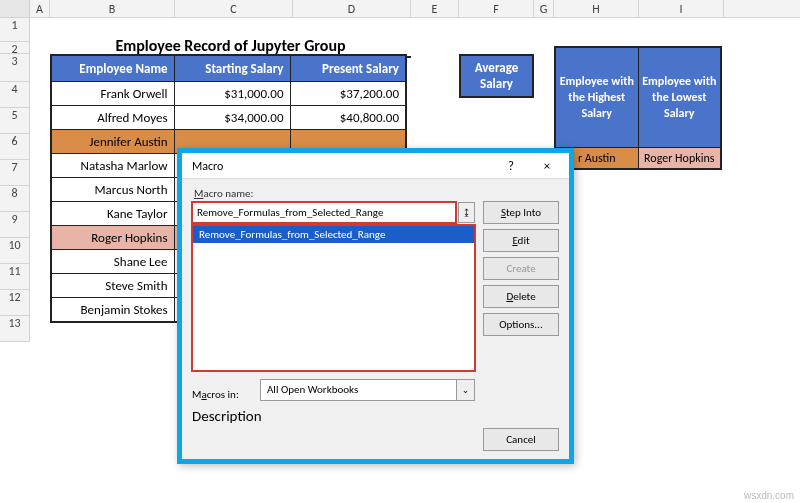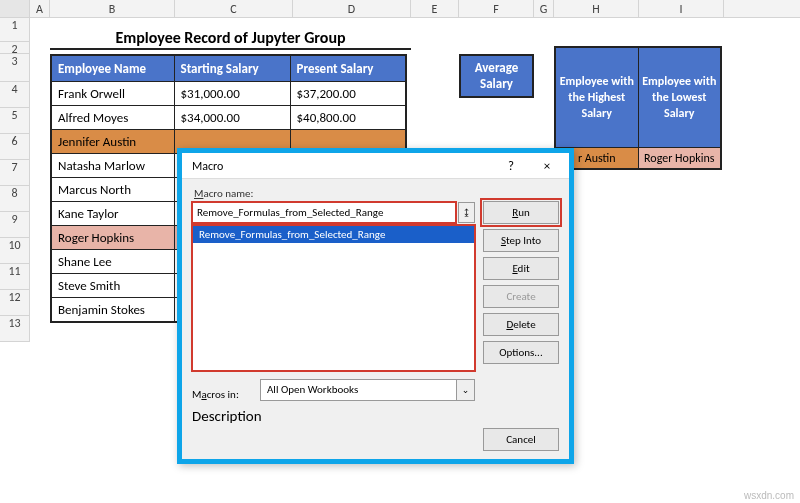--- a/index.html
+++ b/index.html
@@ -12,24 +12,24 @@
 .cA{width:20px}.cB{width:125px}.cC{width:118px}.cD{width:118px}.cE{width:48px}.cF{width:75px}.cG{width:20px}.cH{width:85px}.cI{width:85px}
 
 .grid-area { display:flex; }
 .rowhdrs { width:30px; background:#f3f3f3; }
 .rowhdrs .r { border-bottom:1px solid #d4d4d4; border-right:1px solid #d4d4d4; text-align:center; font-size:12px; color:#444; }
 .r1{height:24px}.r2{height:12px}.r3{height:28px}.r4{height:26px}.r5{height:26px}.r6{height:26px}.r7{height:26px}.r8{height:26px}.r9{height:26px}.r10{height:26px}.r11{height:26px}.r12{height:26px}.r13{height:26px}
 
 .sheet { position:relative; flex:1; }
 
 
-.title { position:absolute; left:20px; top:8px; width:361px; height:24px; font-weight:bold; font-size:16px; text-align:center; line-height:24px; border-bottom:2px solid #222; }
+.title { position:absolute; left:20px; top:16px; width:361px; height:24px; font-weight:bold; font-size:16px; text-align:center; line-height:24px; border-bottom:2px solid #222; }
 
 .mtbl { position:absolute; left:20px; top:36px; border:2px solid #222; border-collapse:collapse; }
-.mtbl td, .mtbl th { border:1px solid #222; font-size:13px; text-align:left;margin-top:21px; }
+.mtbl td, .mtbl th { border:1px solid #222; font-size:13px; text-align:right;margin-top:21px; }
 .mtbl th { background:#4a74c9; color:#fff; font-weight:bold; padding:5px 6px; }
 .mtbl td { padding:4px 6px; }
 .mtbl .cName{width:123px}.mtbl .cStart{width:116px}.mtbl .cPres{width:116px}
 .row-orange { background:#d98c47; }
 .row-pink { background:#e8b4a8; }
 
 
 .rt1 { position:absolute; left:429px; top:36px; border:2px solid #222; border-collapse:collapse; }
 .rt1 th { background:#4a74c9; color:#fff; font-size:13px; font-weight:bold; width:73px; line-height:16px; padding:4px 12px; }
 
@@ -210,21 +210,20 @@
       <div class="controls-row">
         <div class="lbl">M<span class="u">a</span>cros in:</div>
         <div class="combo">
           <div class="cv">All Open Workbooks</div>
           <div class="cbtn">⌄</div>
         </div>
       </div>
       <div class="desc">Description</div>
     </div>
     <div class="dlg-right">
-      <button class="hot"><span class="u">R</span>un</button>
       <button><span class="u">S</span>tep Into</button>
       <button><span class="u">E</span>dit</button>
       <button disabled="">Create</button>
       <button><span class="u">D</span>elete</button>
       <button>Options...</button>
     </div>
   </div>
   <div class="dlg-footer">
     <button>Cancel</button>
   </div>

